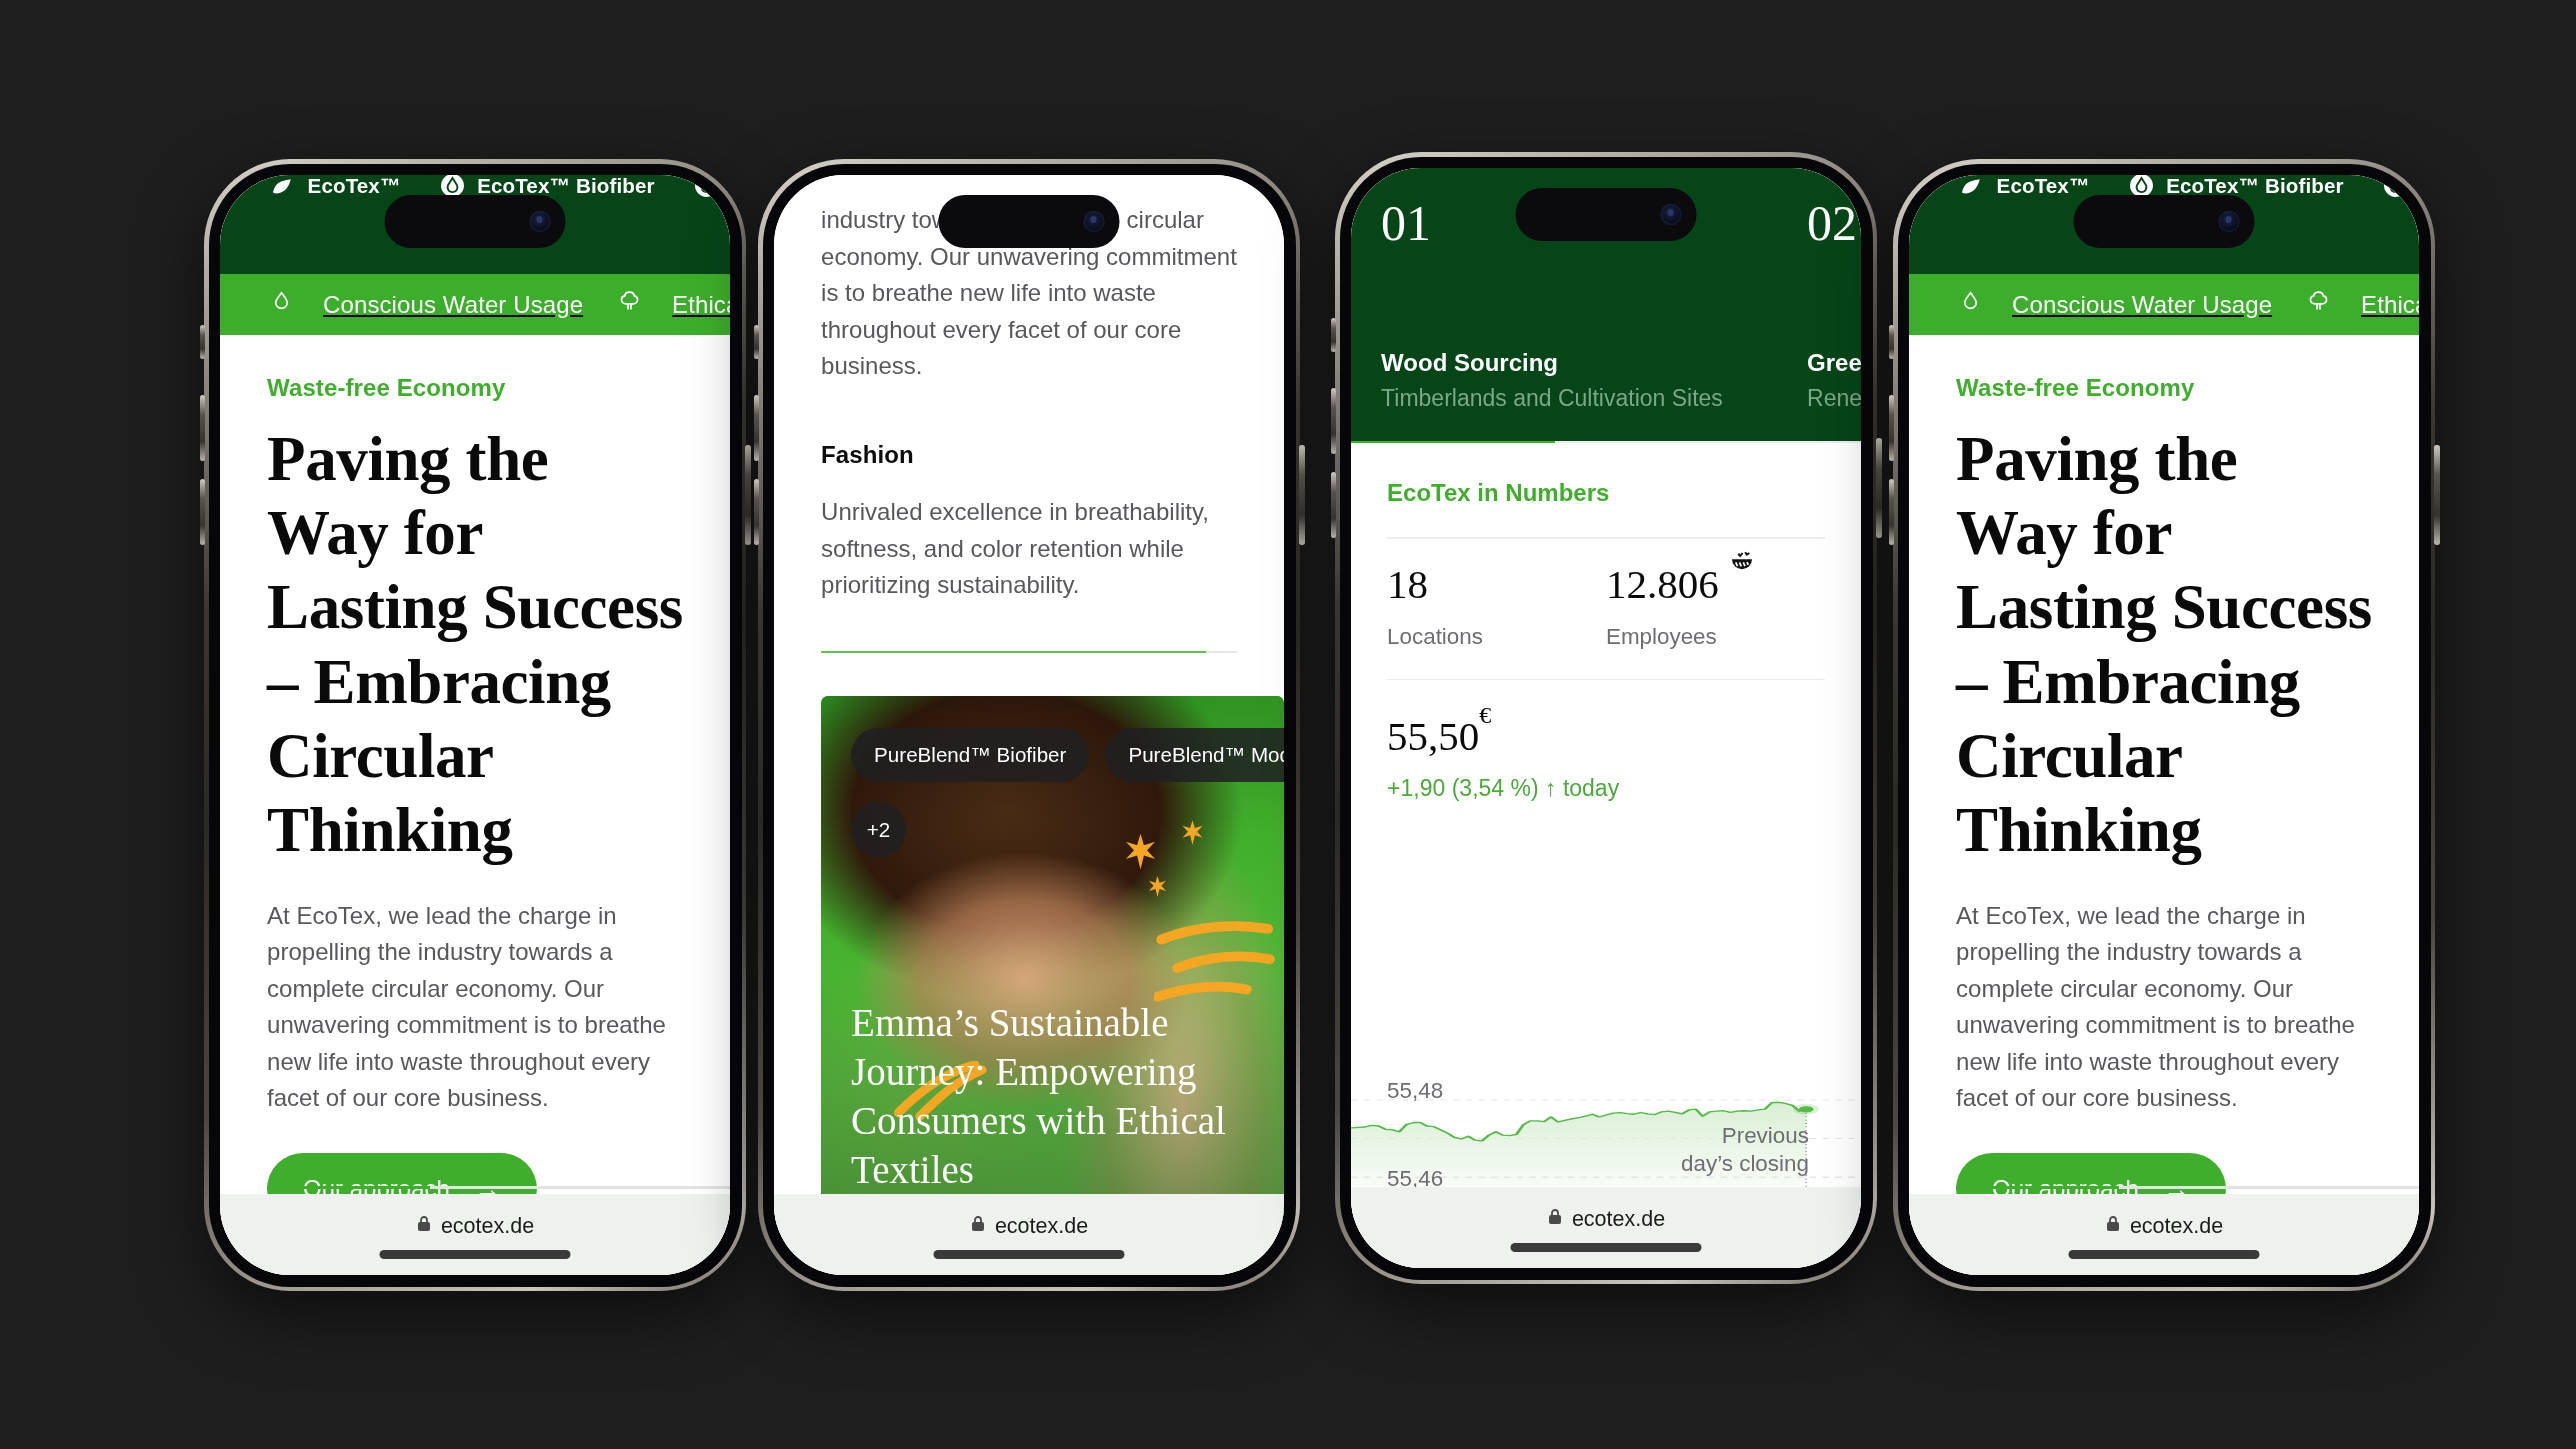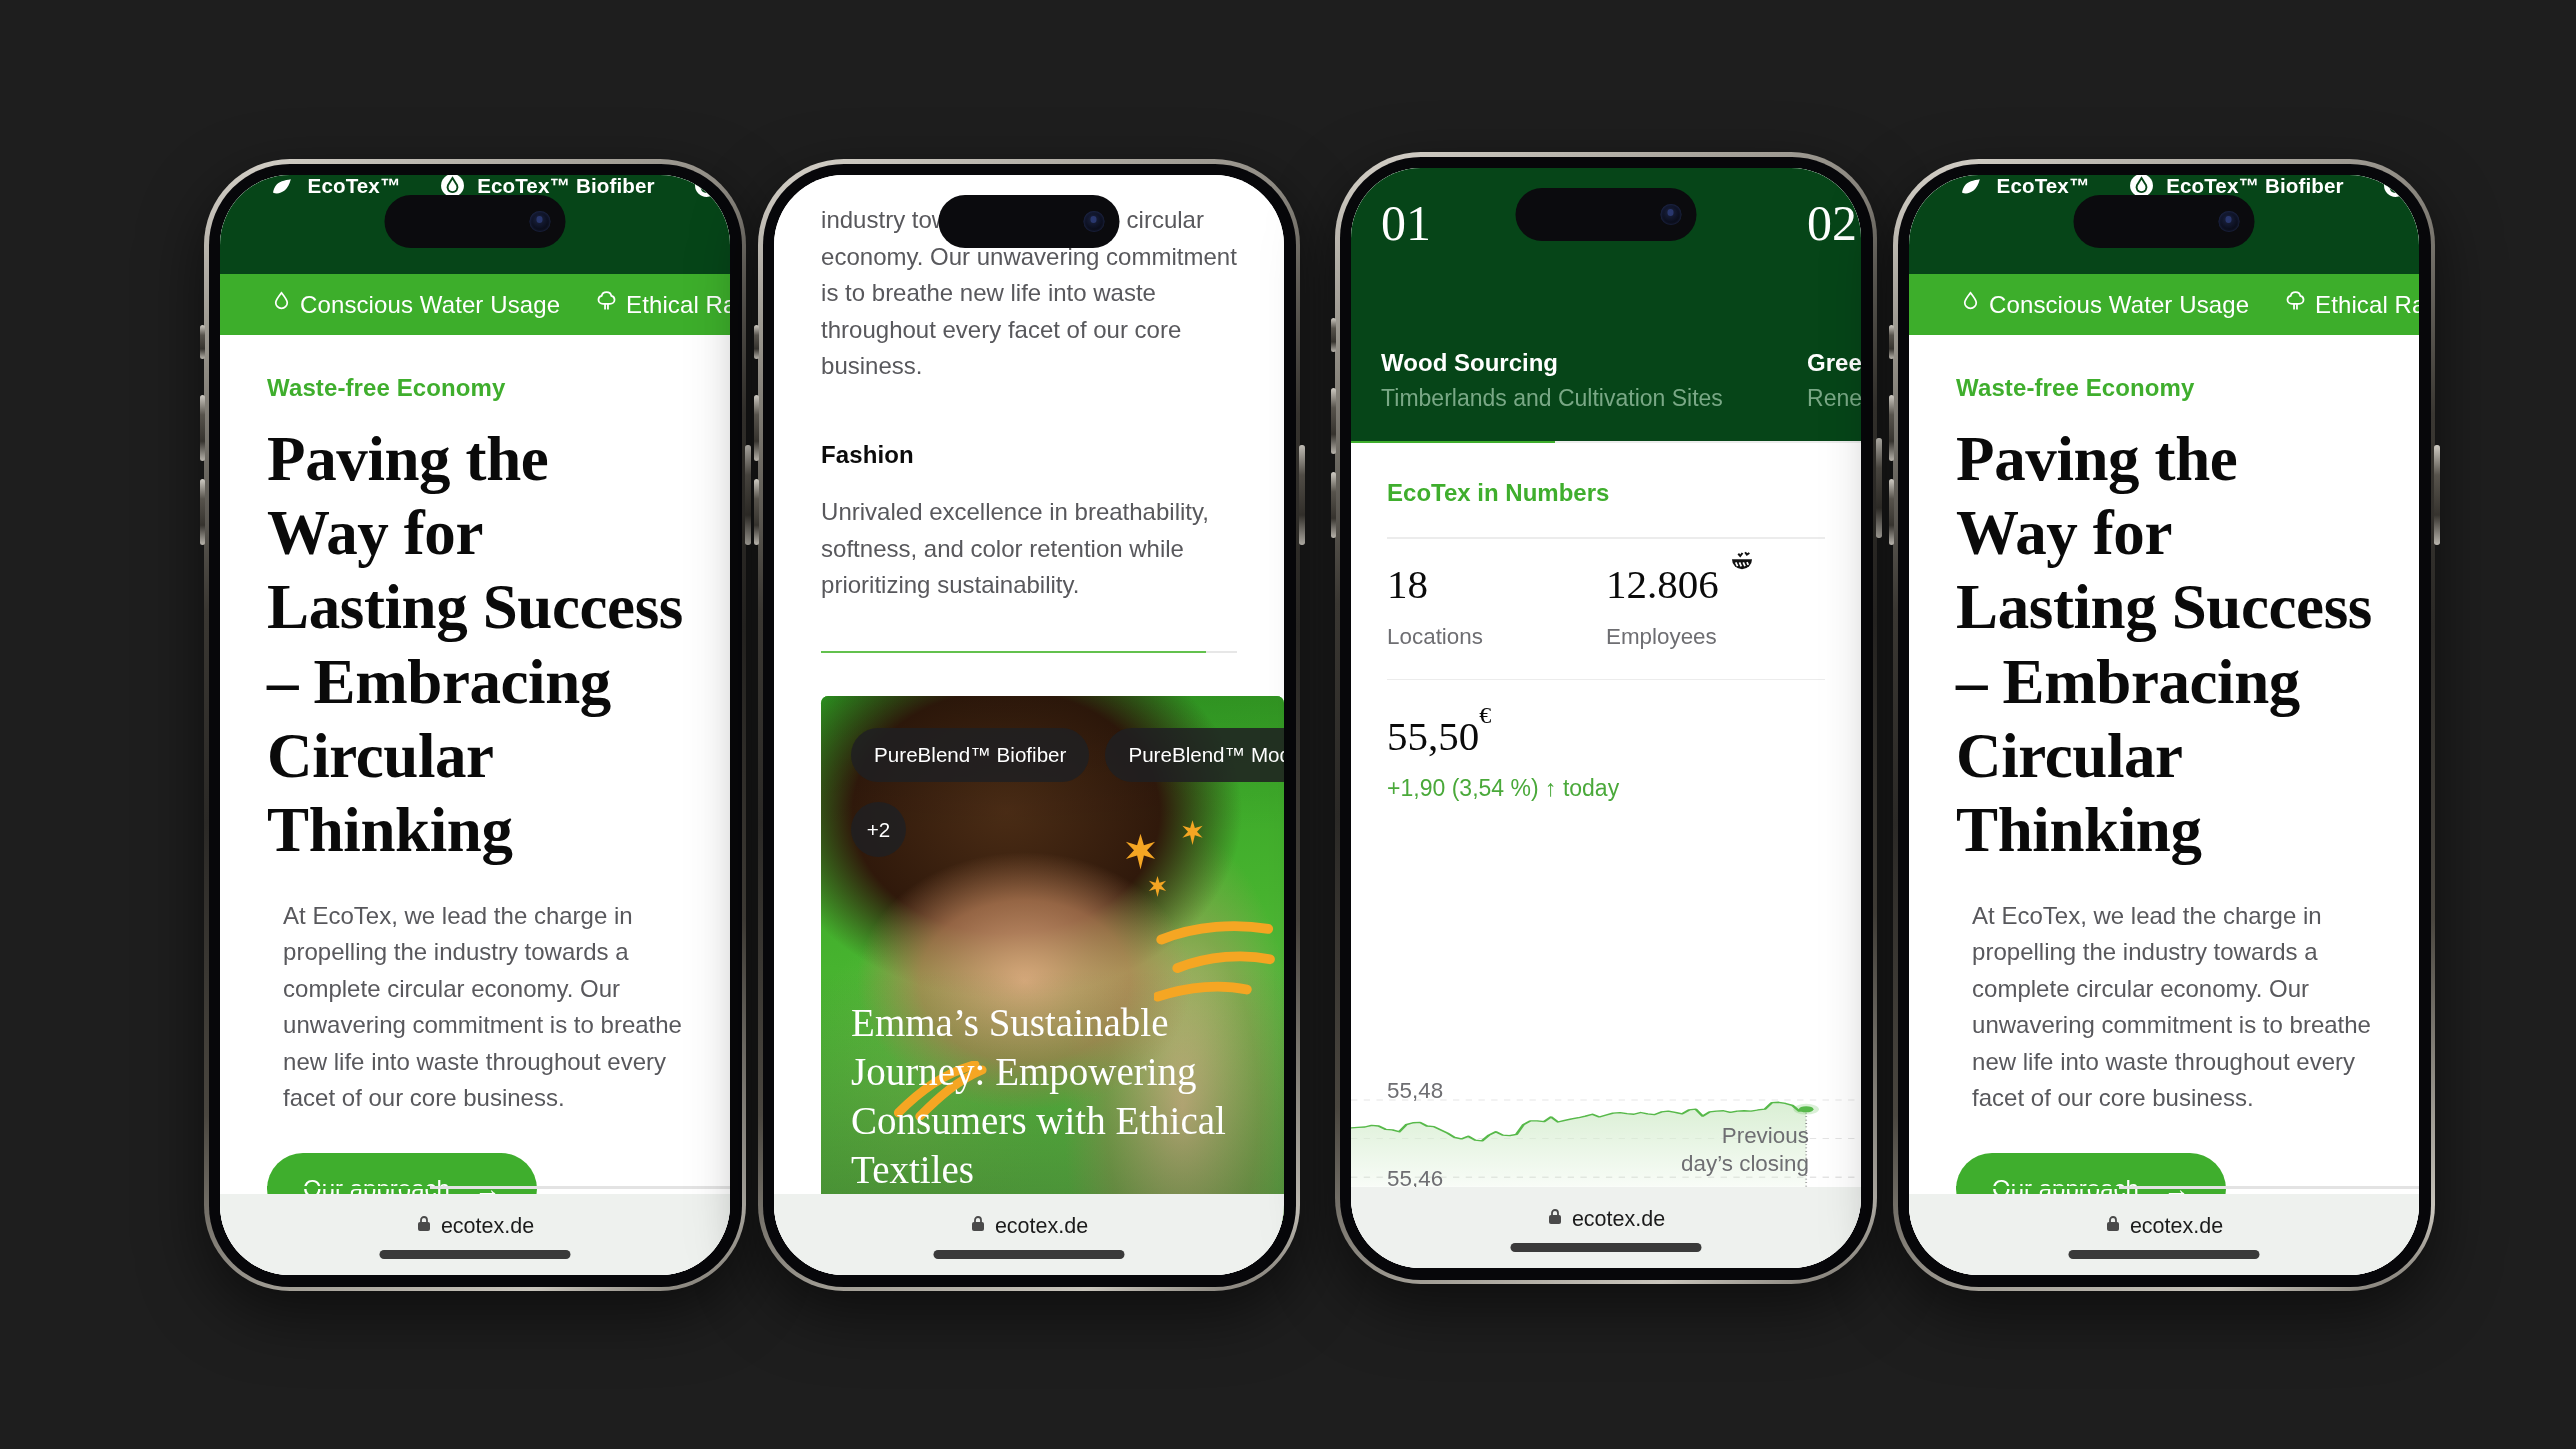--- a/index.html
+++ b/index.html
@@ -71,36 +71,36 @@
   .brand { display: flex; align-items: center; gap: 12.5px; }
   .brand-name {
     color: #fff; font-size: 20.6px; font-weight: 700; letter-spacing: 0.1px;
   }
   .leaf-ic svg, .rec-ic svg { display: block; }
 
   .pillbar {
     height: 61px; background: #3dae2b; display: flex; align-items: center;
     gap: 34px; padding-left: 50px; white-space: nowrap; overflow: hidden;
   }
-  .pillitem { display: flex; align-items: center; gap: 7px; }
+  .pillitem { display: flex; align-items: center; gap: 30px; text-decoration: underline; }
   .pillitem span { color: #fff; font-size: 24px; letter-spacing: 0.1px; }
 
   .body { padding: 0 47px; }
   .eyebrow {
     color: #3fae2d; font-size: 24px; font-weight: 700;
     margin-top: 39px; letter-spacing: 0.1px;
   }
   h1.headline {
     font-family: "Liberation Serif", serif;
     font-weight: 700; font-size: 63px; line-height: 1.18;
     letter-spacing: -0.4px; color: #0a0a0a; margin-top: 19.7px;
   }
   p.lede {
     font-size: 24px; line-height: 1.52; color: #58585c;
-    margin-top: 30px; max-width: 447px; margin-left: 16px;
+    margin-top: 30px; max-width: 447px;
   }
   .cta {
     display: inline-flex; align-items: center; gap: 25px;
     background: #3fae2d; color: #fff; border: none;
     font-size: 24px; font-family: inherit;
     padding: 22.4px 36px; border-radius: 54px; margin-top: 36px;
     cursor: pointer;
   }
   .cta .arr { font-size: 26px; line-height: 1; }
 

